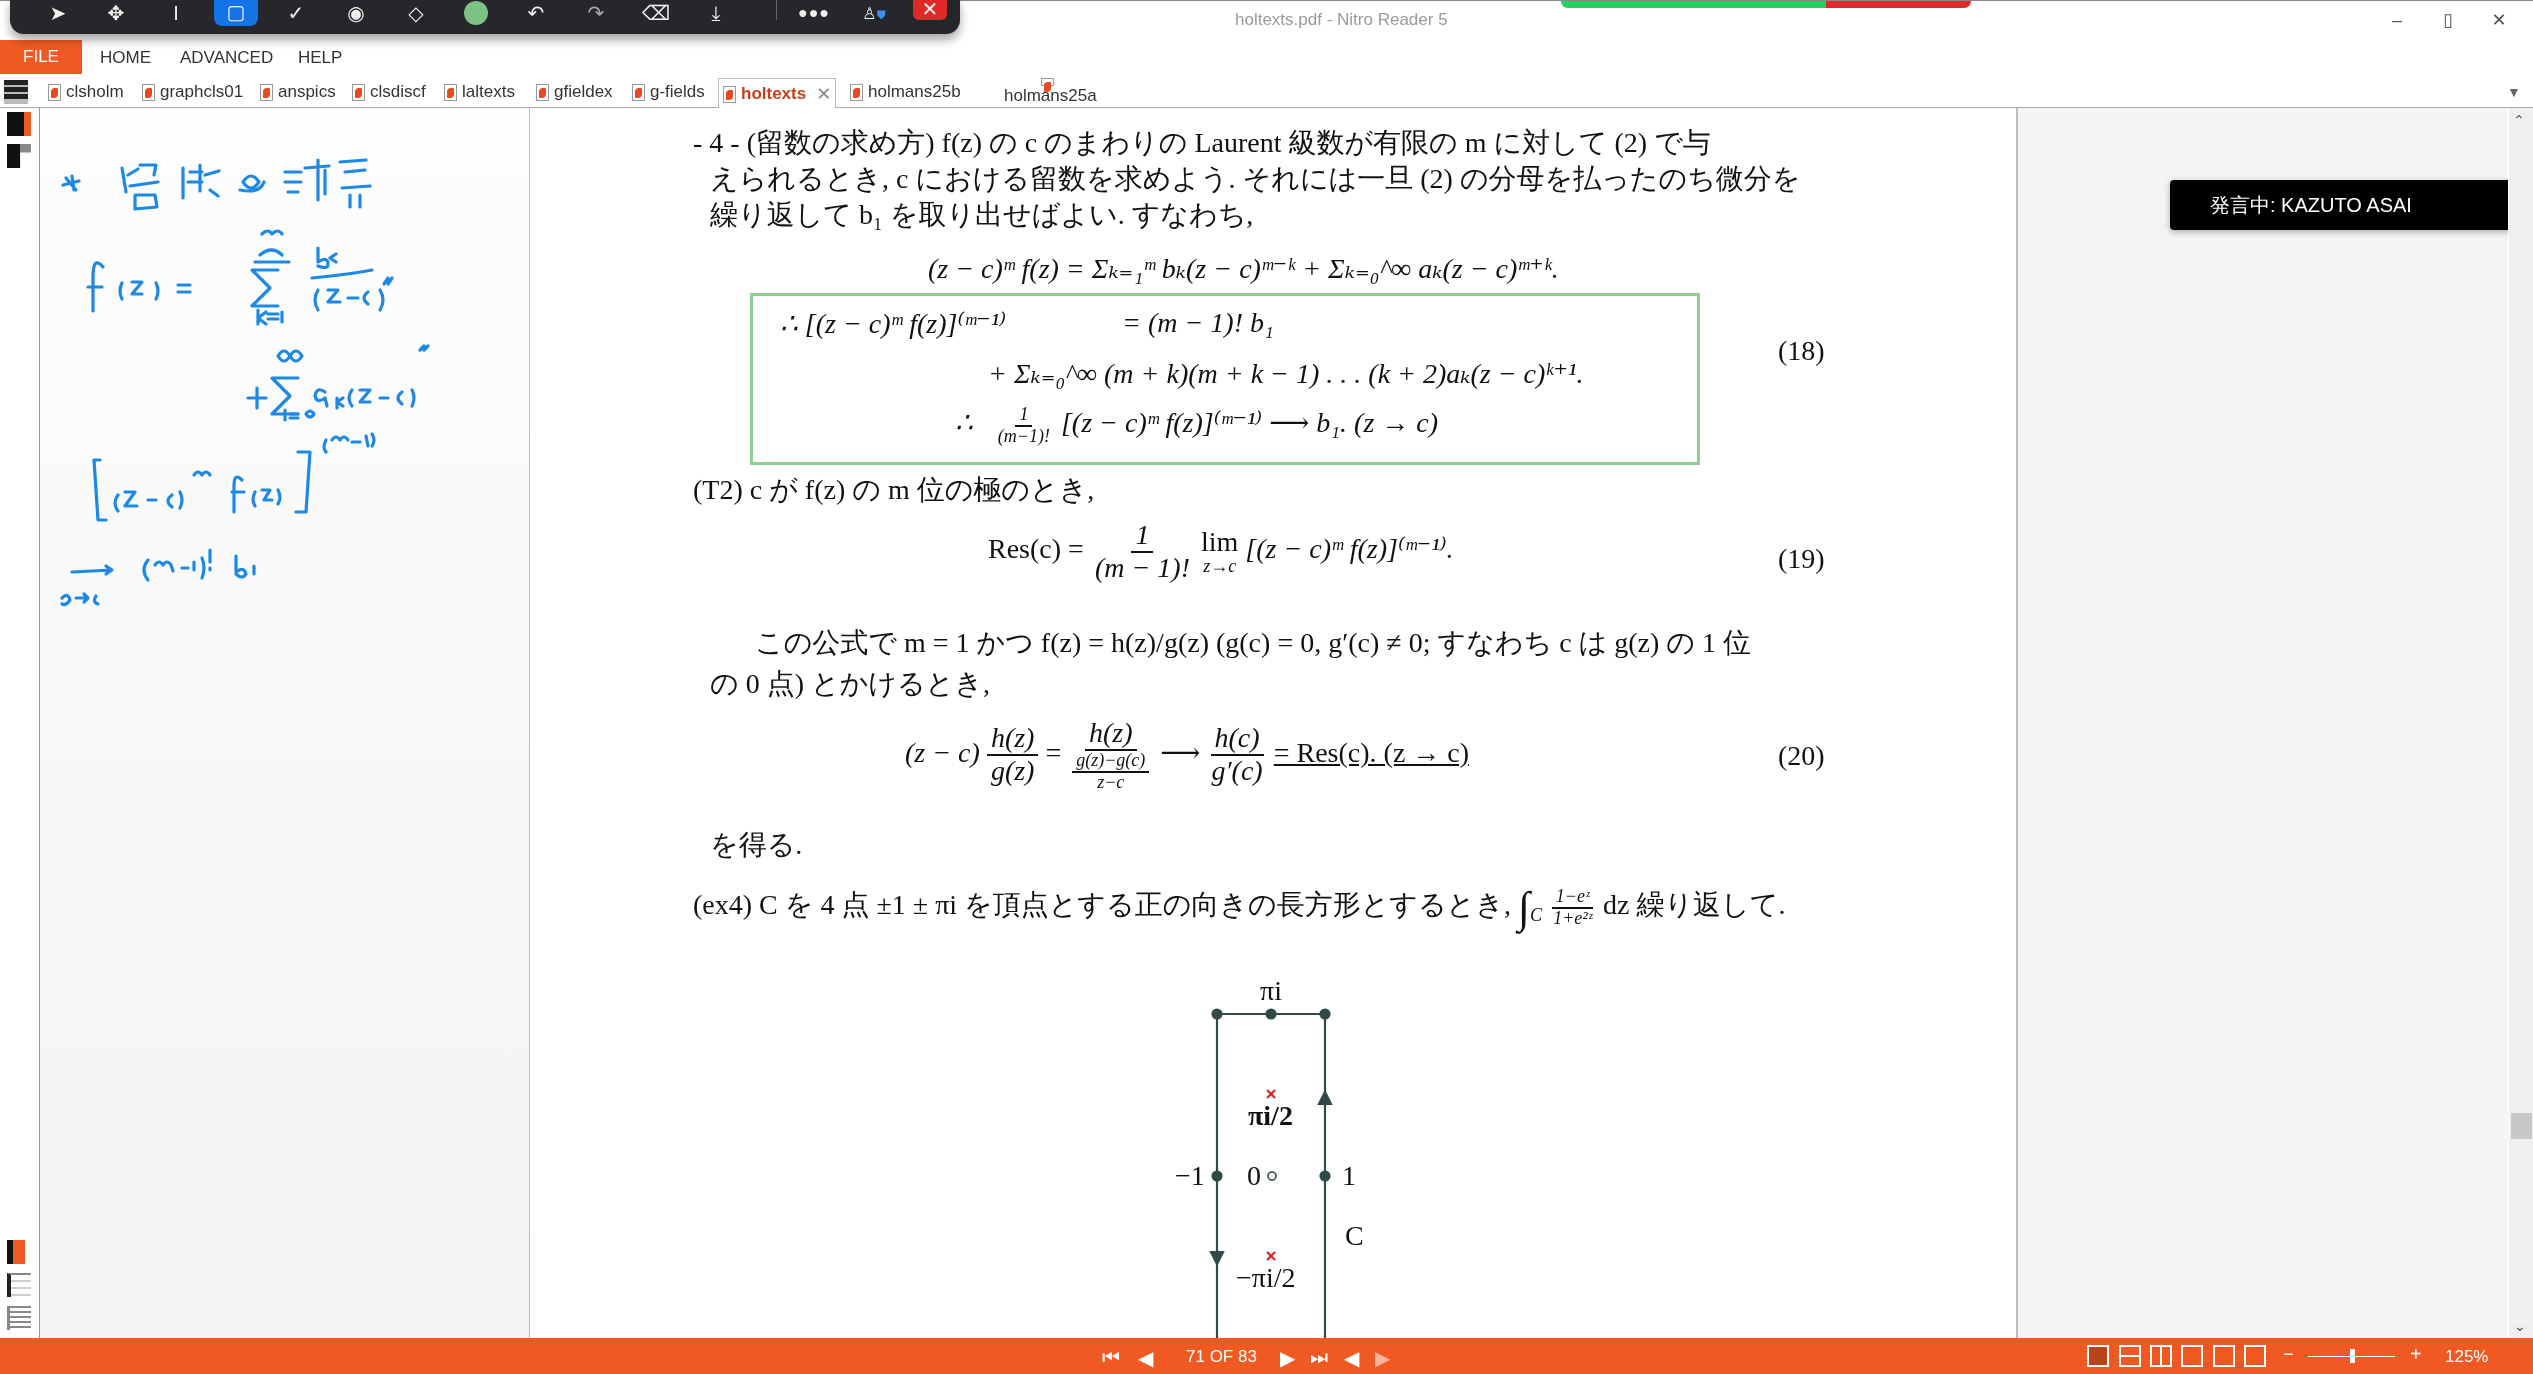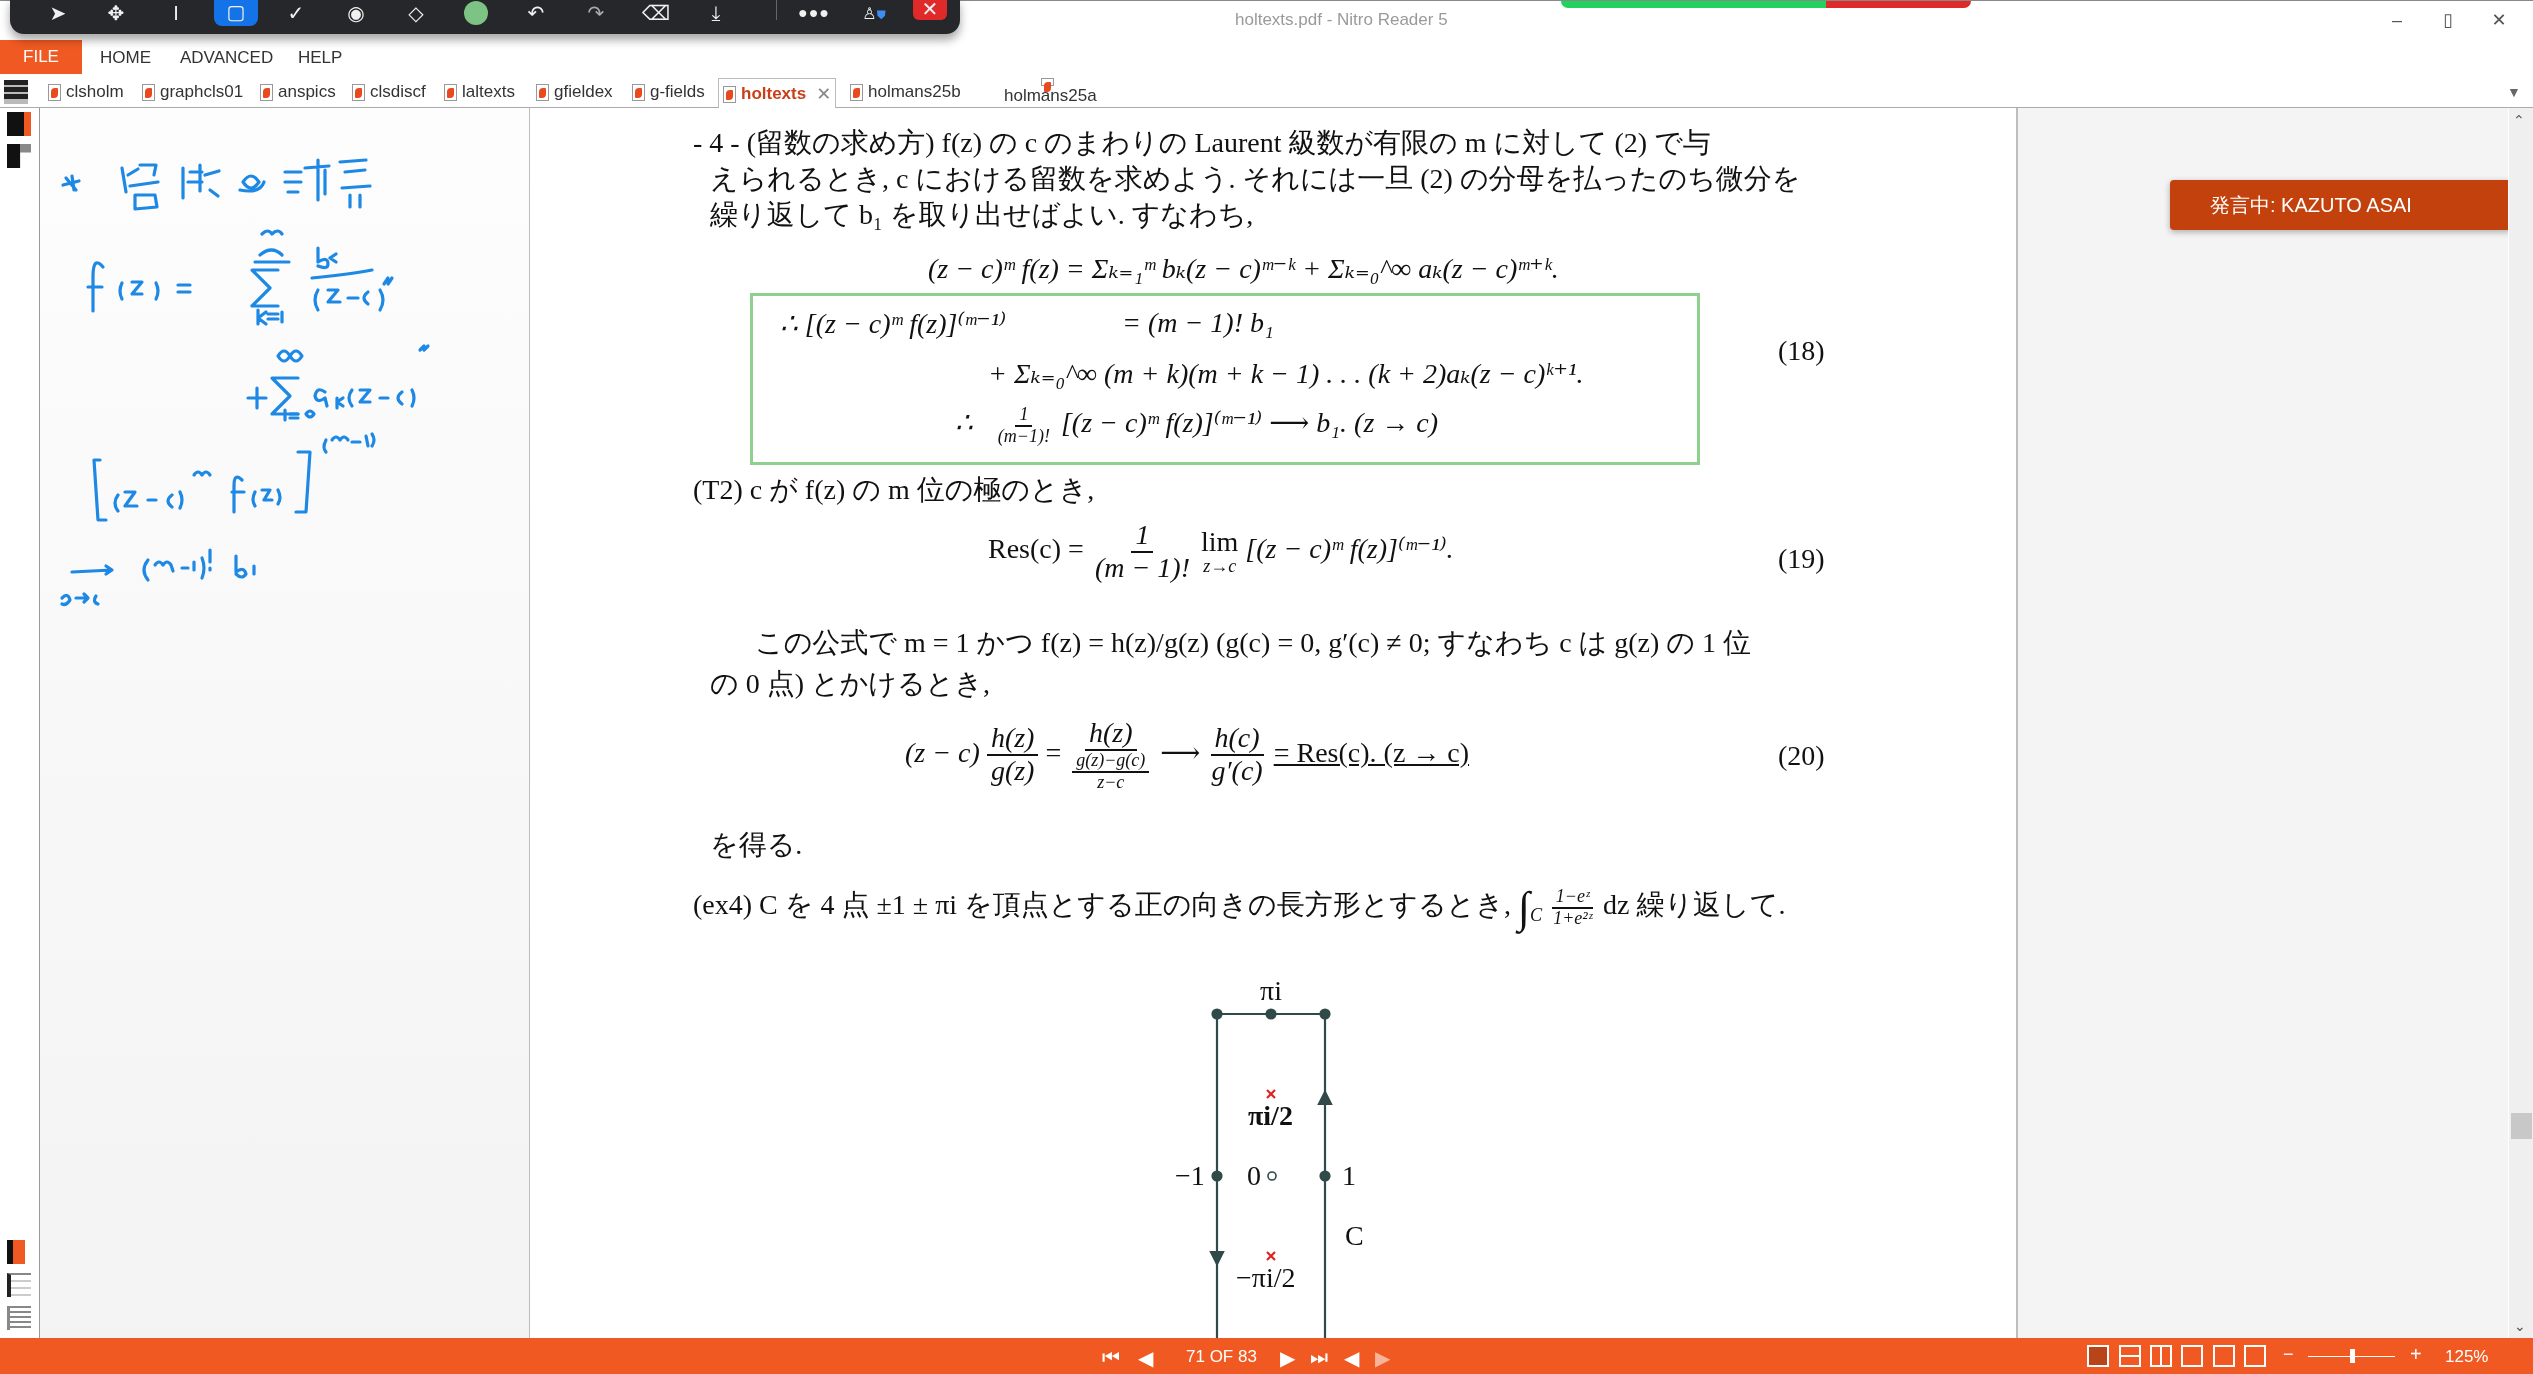--- a/index.html
+++ b/index.html
@@ -42,21 +42,21 @@
   
   #annot-panel { position: absolute; left: 40px; top: 108px; width: 490px; height: 1230px; background: linear-gradient(#fdfdfd, #f3f3f3); border-right: 1px solid #bdbdbd; }
   #page { position: absolute; left: 530px; top: 108px; width: 1488px; height: 1230px; background: #ffffff; border-right: 2px solid #bdbdbd; overflow: hidden; }
   #right-gray { position: absolute; left: 2018px; top: 108px; width: 490px; height: 1230px; background: #f4f4f4; }
   #vscroll { position: absolute; left: 2508px; top: 108px; width: 25px; height: 1230px; background: #efefef; border-left: 1px solid #fff; }
   #vscroll-up { position: absolute; left: 4px; top: 4px; font-size: 14px; color: #555; }
   #vscroll-down { position: absolute; left: 5px; bottom: 4px; font-size: 14px; color: #555; }
   #vscroll-thumb { position: absolute; left: 2px; top: 1005px; width: 21px; height: 26px; background: #c8c8c8; }
 
   
-  #speaking { position: absolute; left: 2170px; top: 180px; width: 342px; height: 50px; background: #c2410c; border-radius: 4px; color: #fff; font-size: 20px; display: flex; align-items: center; padding-left: 40px; box-shadow: 0 2px 6px rgba(0,0,0,0.3); }
+  #speaking { position: absolute; left: 2170px; top: 180px; width: 342px; height: 50px; background: #000000; border-radius: 4px; color: #fff; font-size: 20px; display: flex; align-items: center; padding-left: 40px; box-shadow: 0 2px 6px rgba(0,0,0,0.3); }
 
   
   .doc { font-family: "Liberation Serif", "DejaVu Serif", serif; color: #111; }
   .doc-line { position: absolute; font-size: 28px; white-space: nowrap; }
   .math { font-style: italic; }
   .eqno { position: absolute; font-size: 28px; }
   #box18 { position: absolute; left: 750px; top: 293px; width: 950px; height: 172px; border: 3px solid #8fcf8f; }
   .frac { display: inline-flex; flex-direction: column; align-items: center; vertical-align: middle; line-height: 1.1; }
   .frac .num { border-bottom: 2px solid #111; padding: 0 4px; }
   .frac .den { padding: 0 4px; }

